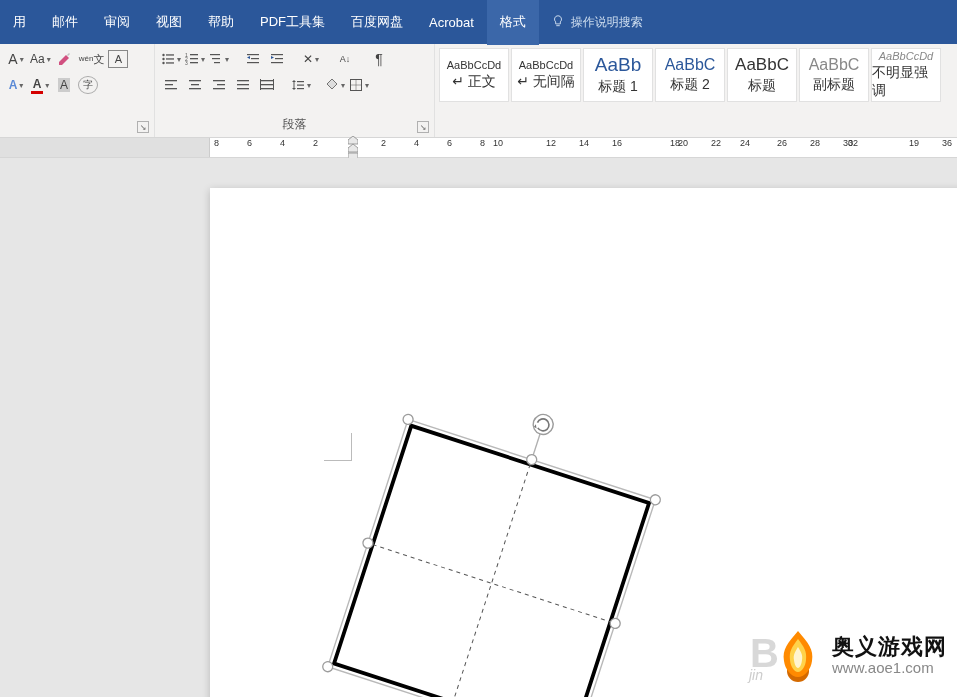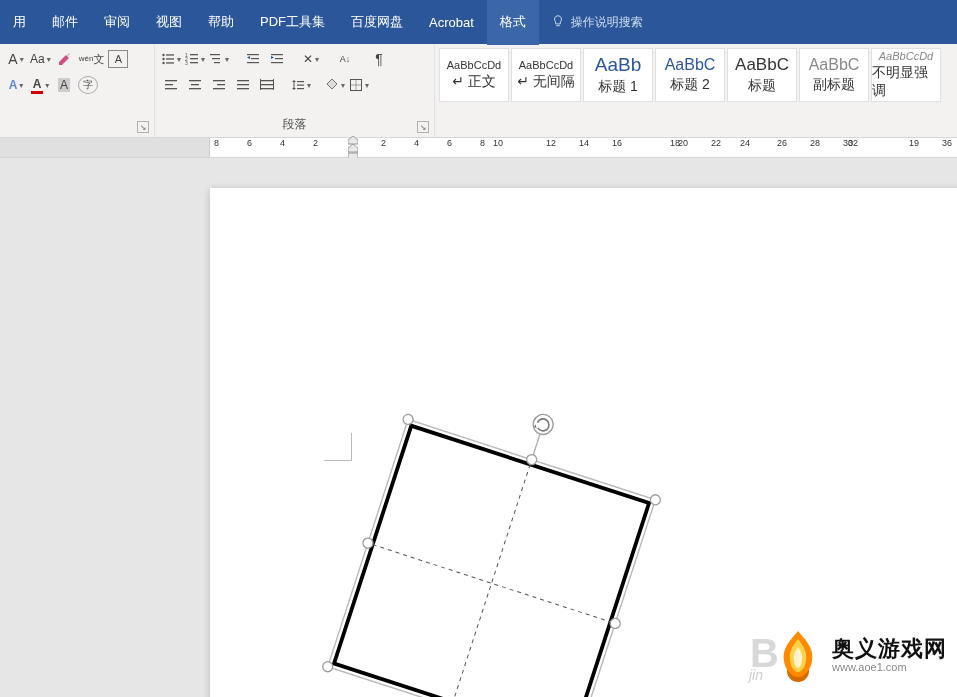--- a/index.html
+++ b/index.html
@@ -193,21 +193,21 @@
     position:absolute;
     right:10px;
     bottom:14px;
     display:flex;
     align-items:center;
     gap:6px;
   }
   .flame { width:56px; height:56px; }
   .wm-text { display:flex; flex-direction:column; line-height:1; }
   .wm-title { font-size:22px; font-weight:800; color:#111; letter-spacing:1px; font-family:"SimHei","Microsoft YaHei",sans-serif;}
-  .wm-url { font-size:11px; color:#888; margin-top:2px;}
+  .wm-url { font-size:15px; color:#888; margin-top:2px;}
   .wm-faded {
     position:absolute;
     right:178px;
     bottom:26px;
     font-size:40px;
     font-weight:700;
     color:#d8d8d8;
     line-height:.9;
   }
   .wm-faded2 {

